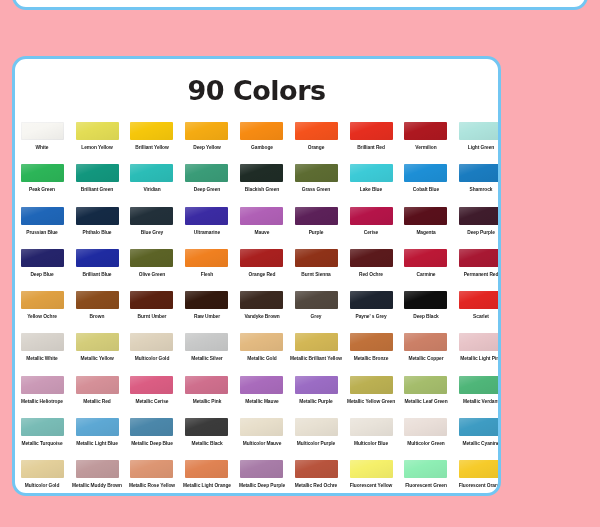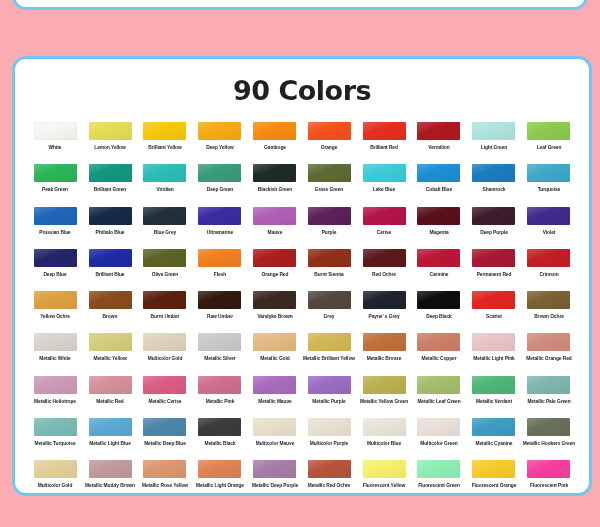--- a/index.html
+++ b/index.html
@@ -29,21 +29,21 @@
     height: 32px;
     background: #ffffff;
     border: 3px solid #72c6f2;
     border-radius: 14px;
     box-sizing: border-box;
   }
   #card {
     position: absolute;
     left: 12px;
     top: 56px;
-    width: 580px;
+    width: 489px;
     height: 440px;
     background: #ffffff;
     border: 3px solid #72c6f2;
     border-radius: 14px;
     box-sizing: border-box;
     overflow: hidden;
   }
   #title {
     text-align: center;
     font-family: "DejaVu Sans", sans-serif;

